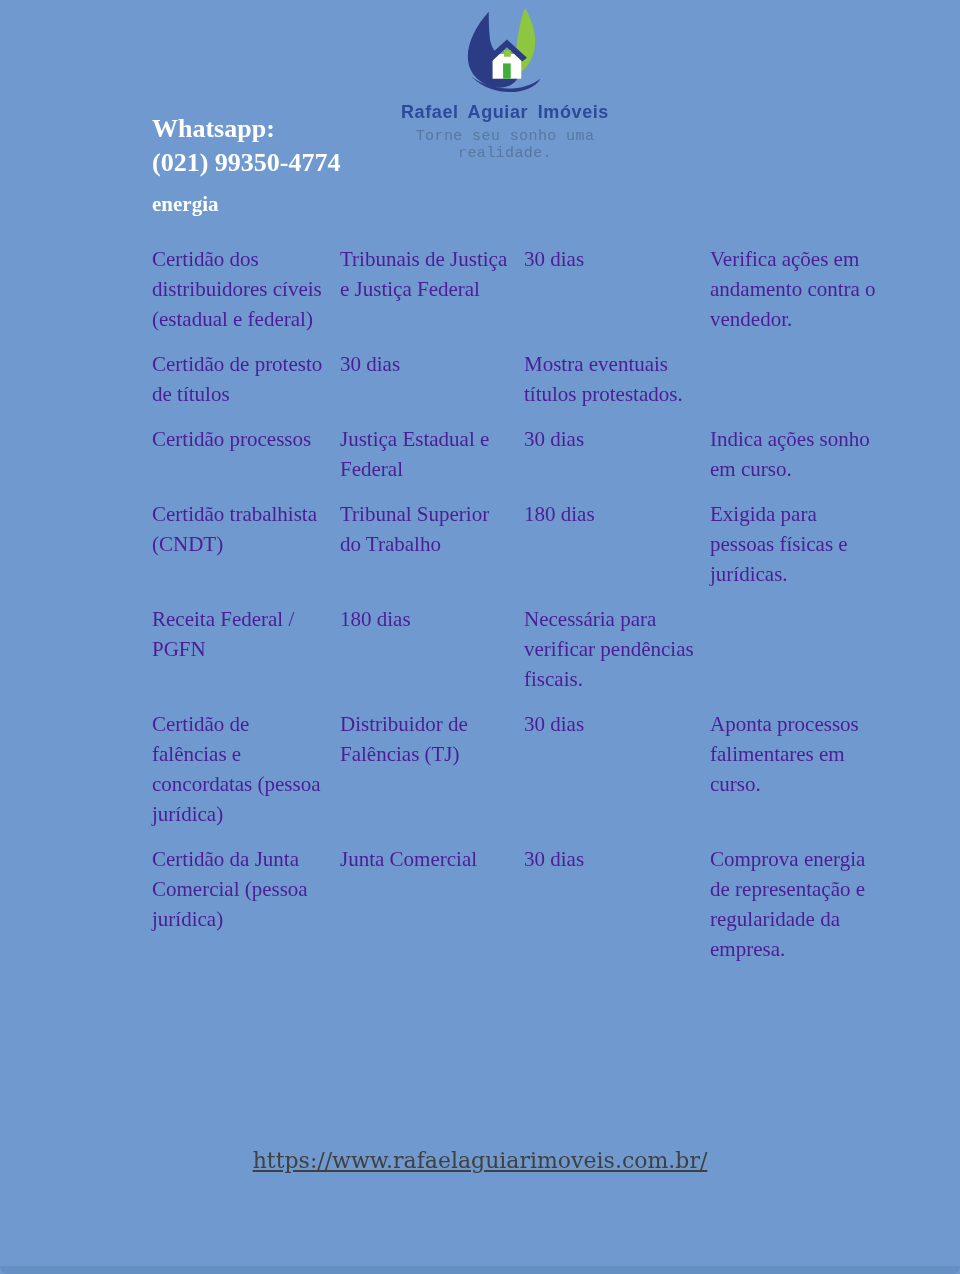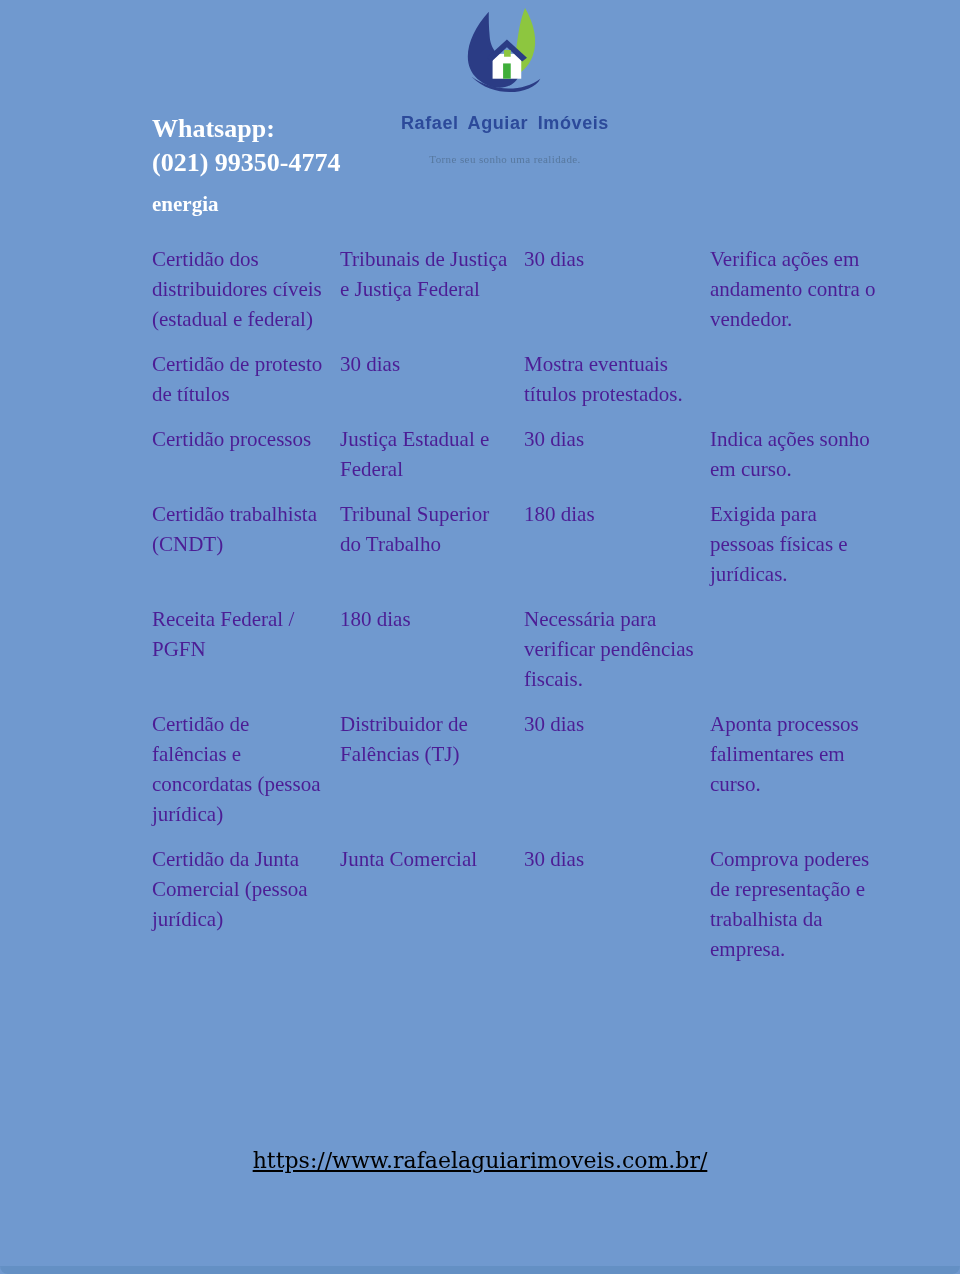--- a/index.html
+++ b/index.html
@@ -9,41 +9,41 @@
     font-family:"Liberation Serif","DejaVu Serif",serif;
     position:relative;overflow:hidden;
   }
   .page{position:absolute;inset:0;}
 
   
   .logo{position:absolute;top:8px;left:505px;transform:translateX(-50%);
         width:260px;text-align:center;}
   .logo-graphic{width:128px;height:86px;display:block;margin:0 auto;}
   .brand-name{font-family:"Liberation Sans",sans-serif;font-weight:600;
-        font-size:18px;letter-spacing:0.6px;color:#2c4a9a;margin-top:19px;
+        font-size:18px;letter-spacing:0.6px;color:#2c4a9a;margin-top:8px;
         word-spacing:4px;}
-  .brand-tagline{font-family:Liberation Serif, serif;font-size:11px;
-        color:#57789f;margin-top:19px;letter-spacing:0.4px;}
+  .brand-tagline{font-family:Liberation Mono, monospace;font-size:15px;
+        color:#57789f;margin-top:5px;letter-spacing:0.4px;}
 
   
   .whatsapp{position:absolute;left:152px;top:112px;color:#ffffff;
         font-weight:bold;font-size:26px;line-height:34px;}
   .energia{position:absolute;left:152px;top:192px;color:#ffffff;
         font-weight:bold;font-size:21px;}
 
   
   .cert-table{position:absolute;left:152px;top:244px;width:740px;}
   .row{display:grid;grid-template-columns:188px 184px 186px 180px;
         margin-bottom:15px;}
   .cell{color:#4c1d95;font-weight:normal;font-size:21px;line-height:30px;
         padding-right:14px;}
 
   
   .footer{position:absolute;left:0;top:1148px;width:100%;text-align:center;}
-  .site-link{font-family:"DejaVu Serif",serif;font-size:22px;color:#000000;
+  .site-link{font-family:"DejaVu Serif",serif;font-size:22px;color:#404040;
         text-decoration:underline;cursor:pointer;}
 
   .bottom-bar{position:absolute;left:0;bottom:0;width:100%;height:8px;
         background:#6490c4;border-radius:0 0 8px 8px;}
 </style>
 </head>
 <body>
 
 <div class="page">
 
@@ -107,21 +107,21 @@
       <div class="cell">Certidão de falências e concordatas (pessoa jurídica)</div>
       <div class="cell">Distribuidor de Falências (TJ)</div>
       <div class="cell">30 dias</div>
       <div class="cell">Aponta processos falimentares em curso.</div>
     </div>
 
     <div class="row">
       <div class="cell">Certidão da Junta Comercial (pessoa jurídica)</div>
       <div class="cell">Junta Comercial</div>
       <div class="cell">30 dias</div>
-      <div class="cell">Comprova poderes de representação e trabalhista da empresa.</div>
+      <div class="cell">Comprova energia de representação e regularidade da empresa.</div>
     </div>
 
   </div>
 
   <div class="footer">
     <span class="site-link">https://www.rafaelaguiarimoveis.com.br/</span>
   </div>
 
   <div class="bottom-bar"></div>
 

